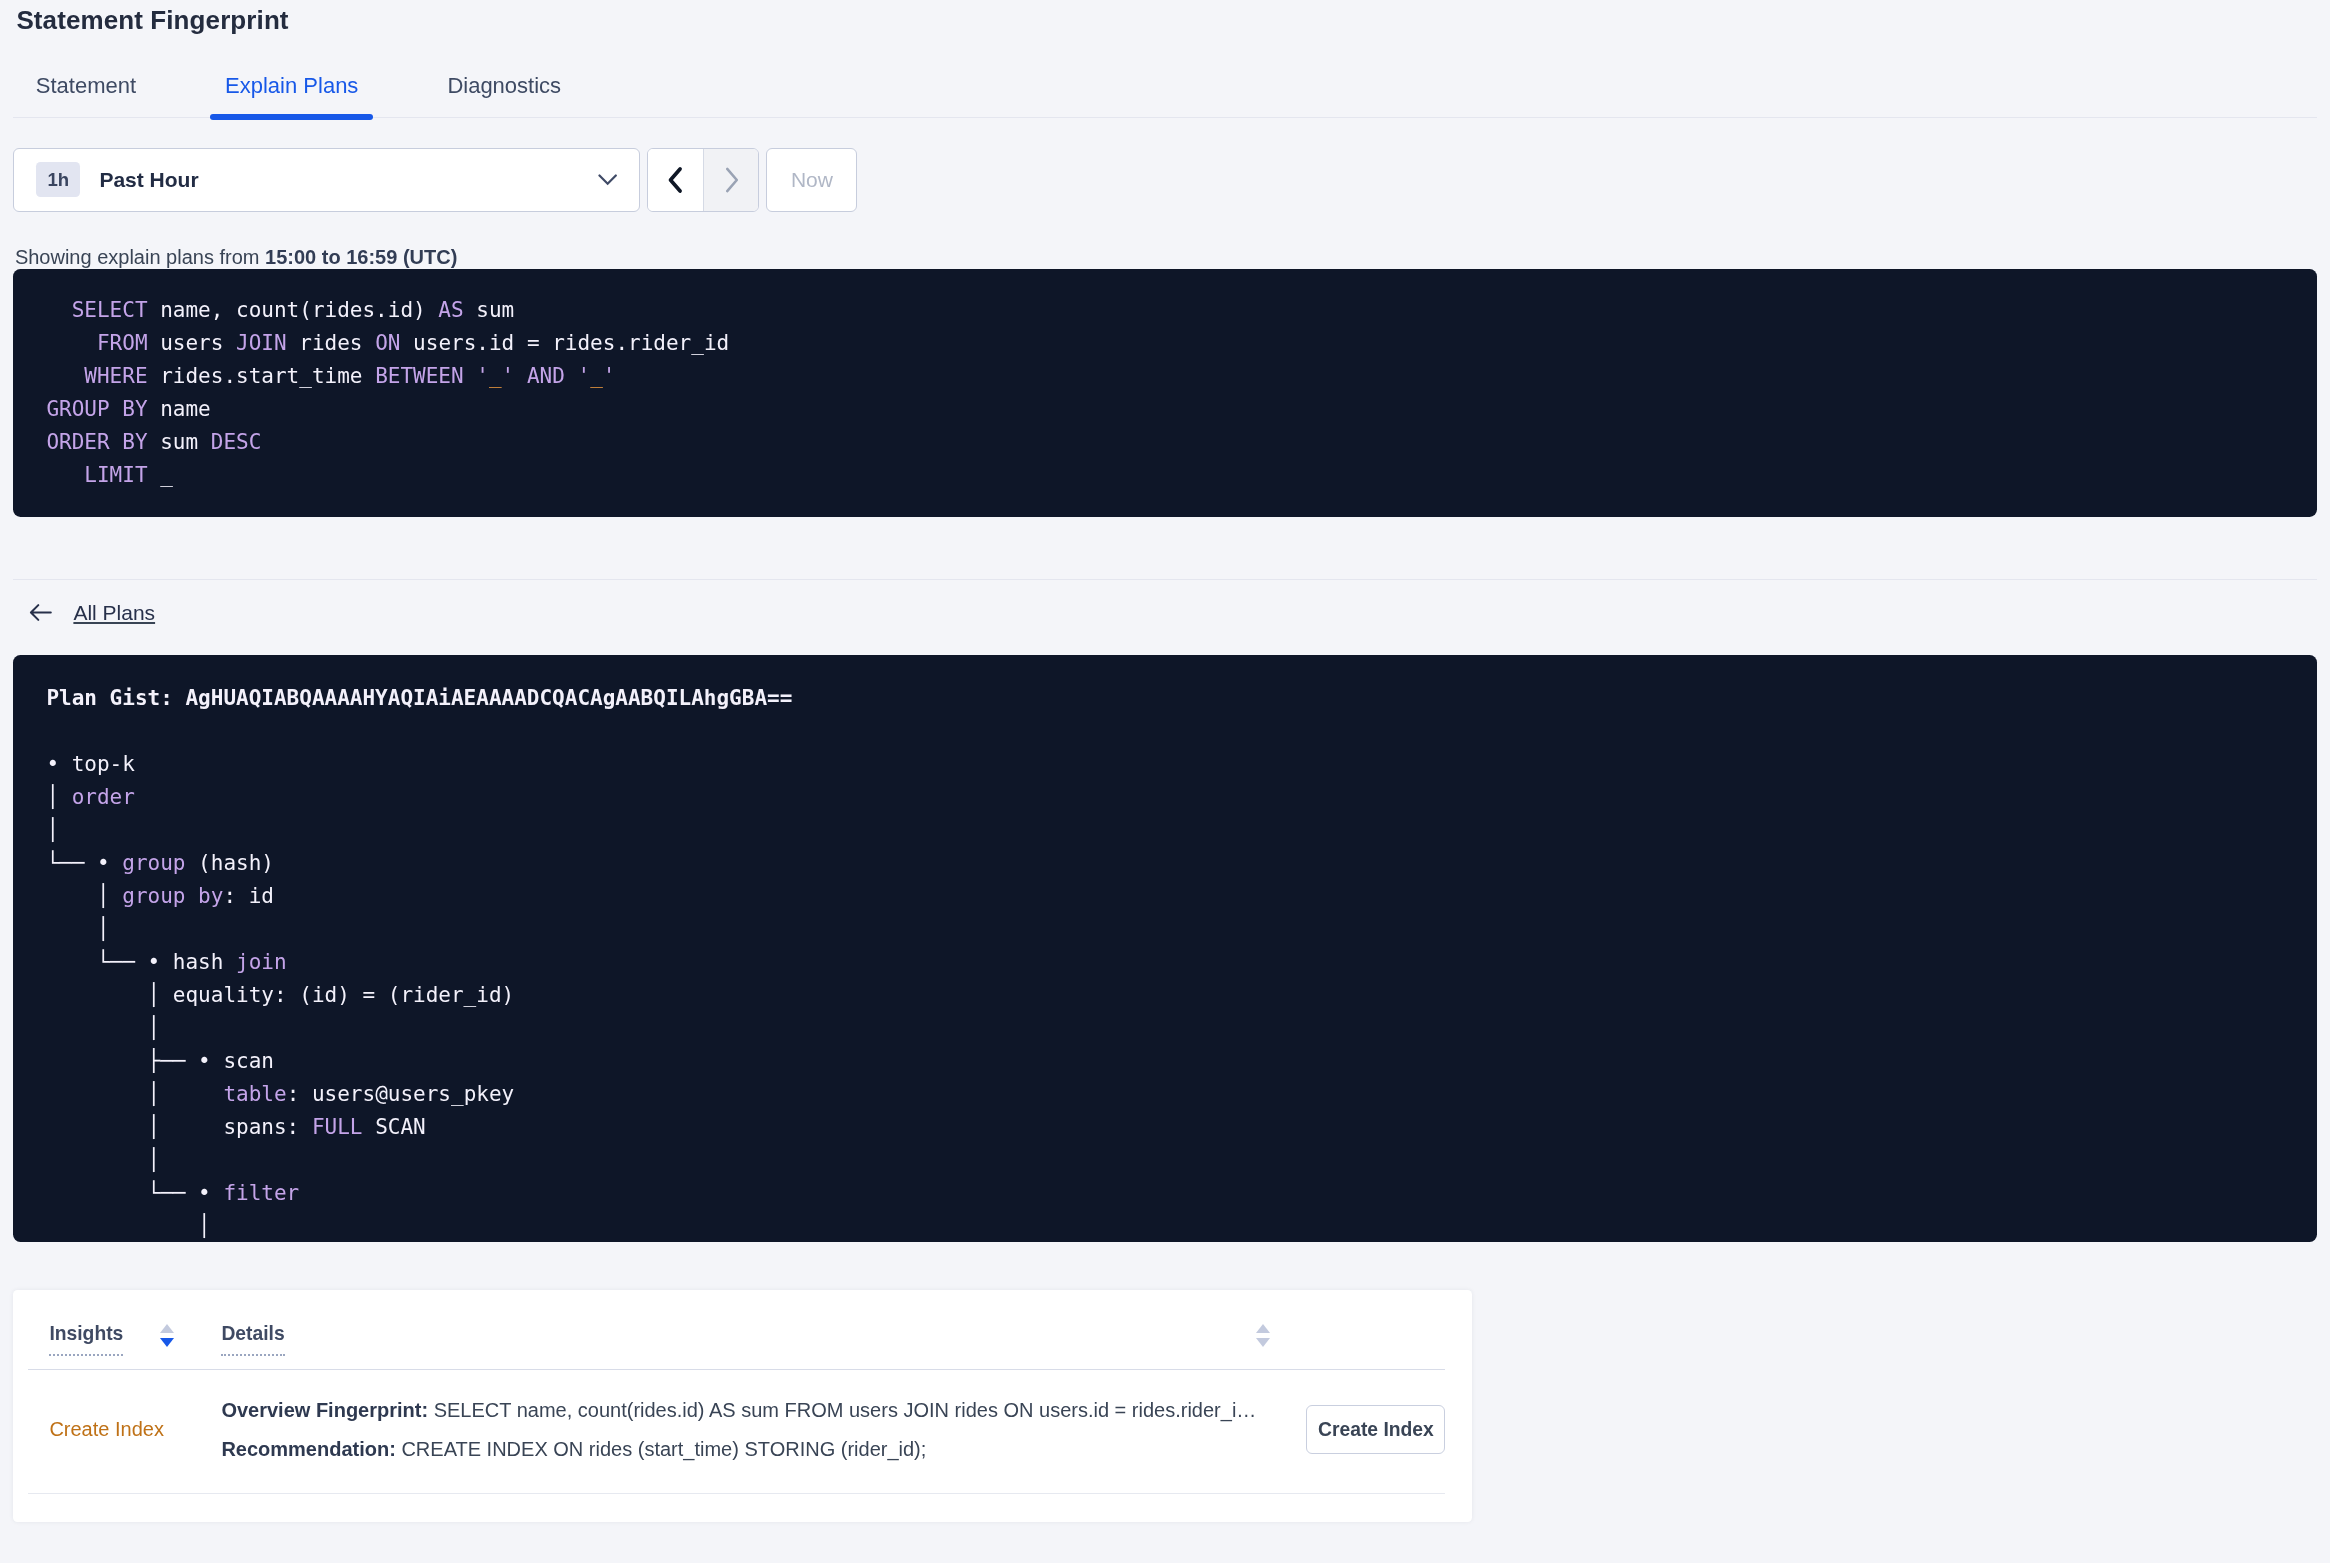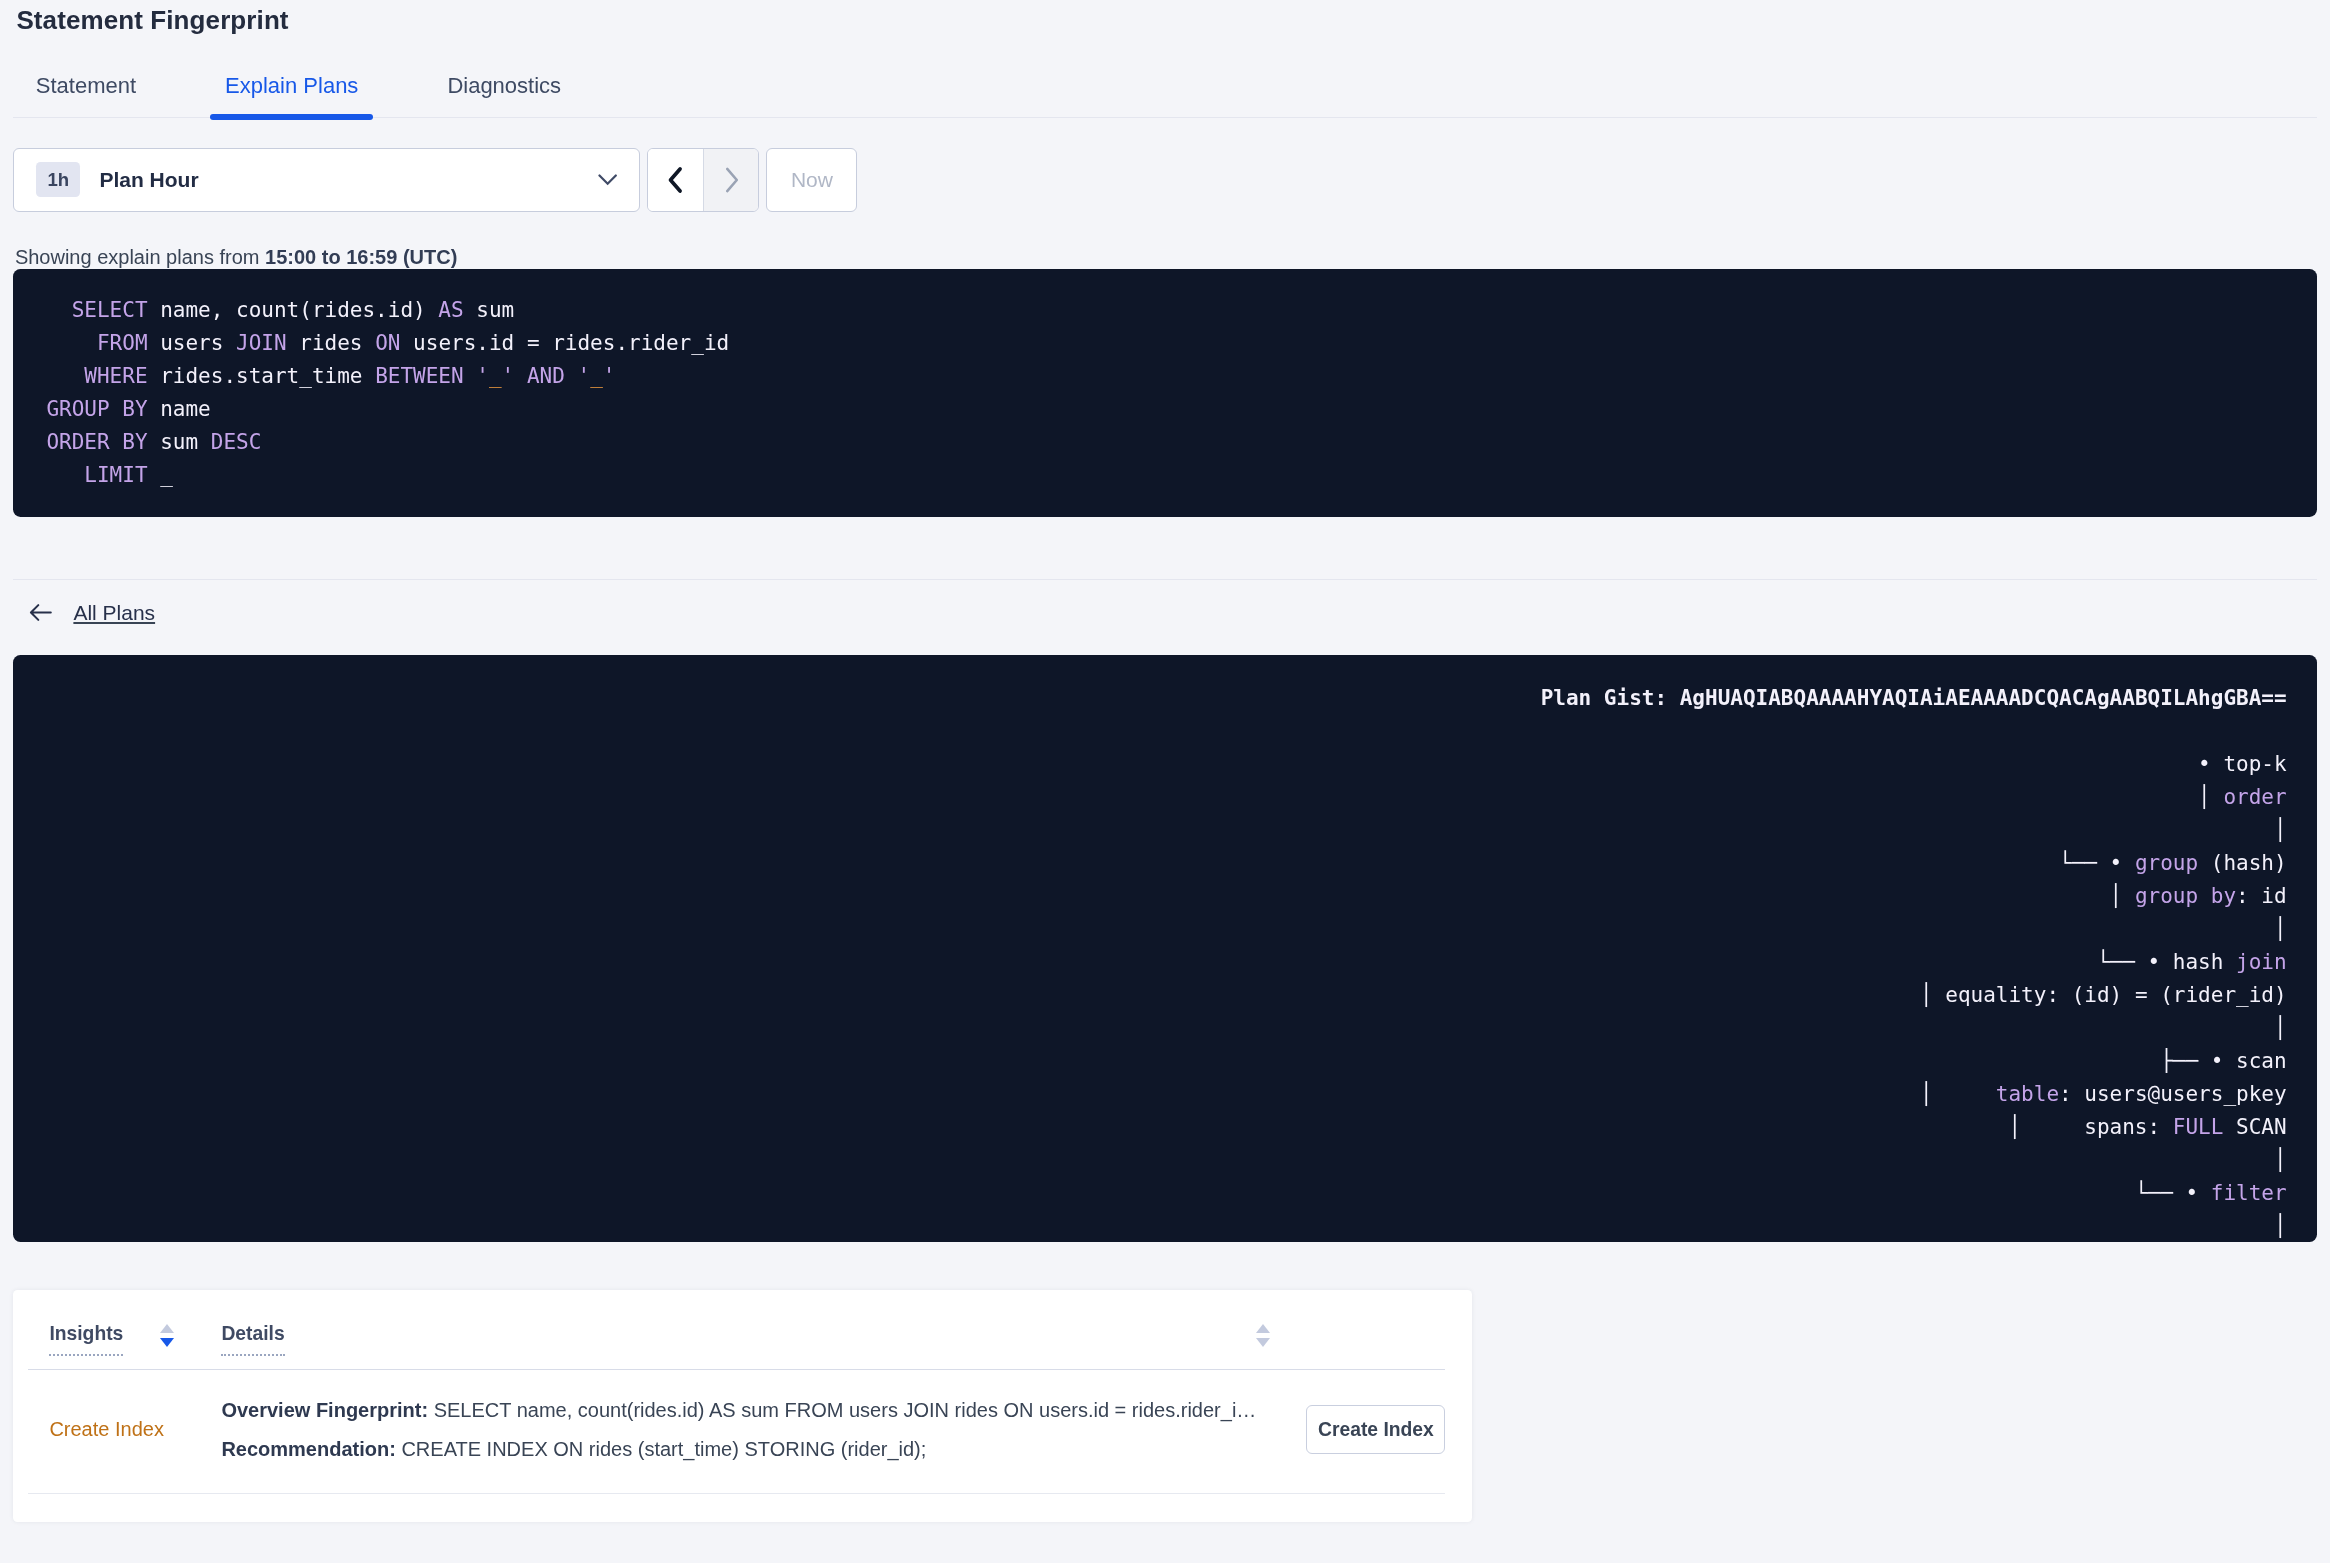--- a/index.html
+++ b/index.html
@@ -40,21 +40,21 @@
   .code-line{white-space:pre;}
   .tok-k{color:#c4a4e9;}
   .tok-o{color:#e0923d;}
   .tok-b{font-weight:bold;}
 
   .rule{border:none;border-top:1.5px solid #e4e6ef;margin:62px 0 0 0;}
 
   .back-row{display:flex;align-items:center;gap:20px;margin:21px 0 0 15px;cursor:pointer;width:fit-content;text-decoration:underline;}
   .back-row .back-label{font-size:21px;color:#27304a;}
 
-  .gist-card{margin-top:30px;height:587px;box-sizing:border-box;padding:27px 30px 0 33px;overflow:hidden;text-align:right;}
+  .gist-card{margin-top:30px;height:587px;box-sizing:border-box;padding:27px 30px 0 33px;overflow:hidden;}
 
   
   .card{margin-top:48px;width:1459px;background:#fff;border-radius:4.5px;box-shadow:0 0 4.5px rgba(40,50,80,.08);box-sizing:border-box;padding-bottom:28px;}
   .thead{display:flex;align-items:flex-start;padding:33px 27px 10.4px 36px;}
   .th{display:flex;align-items:flex-start;cursor:pointer;}
   .th1{width:172px;}
   .th2{flex:1;}
   .th3{width:139px;}
   .th-label{font-size:19.3px;font-weight:bold;color:#3f4a63;border-bottom:2.2px dotted #9aa6c0;padding-bottom:9px;}
   .sort{display:flex;flex-direction:column;gap:4.5px;margin-left:37px;margin-top:1.5px;}
@@ -83,21 +83,21 @@
 
   <div class="tabs">
     <div class="tab">Statement</div>
     <div class="tab active">Explain Plans</div>
     <div class="tab">Diagnostics</div>
   </div>
 
   <div class="controls">
     <div class="time-select">
       <span class="time-badge">1h</span>
-      <span class="time-label">Plan Hour</span>
+      <span class="time-label">Past Hour</span>
       <span class="chev-down">
         <svg width="19.3" height="12" viewBox="0 0 26 16">
             <polyline points="2,2 13,13 24,2" fill="none" stroke="#3f4a66" stroke-width="3" stroke-linecap="round"></polyline>
           </svg>
       </span>
     </div>
     <div class="btn-group">
       <button class="nav-btn prev">
         <svg width="19.3" height="28" viewBox="0 0 26 38">
             <polyline points="19,4 6,19 19,34" fill="none" stroke="#0f1726" stroke-width="5" stroke-linecap="round" stroke-linejoin="round"></polyline>

